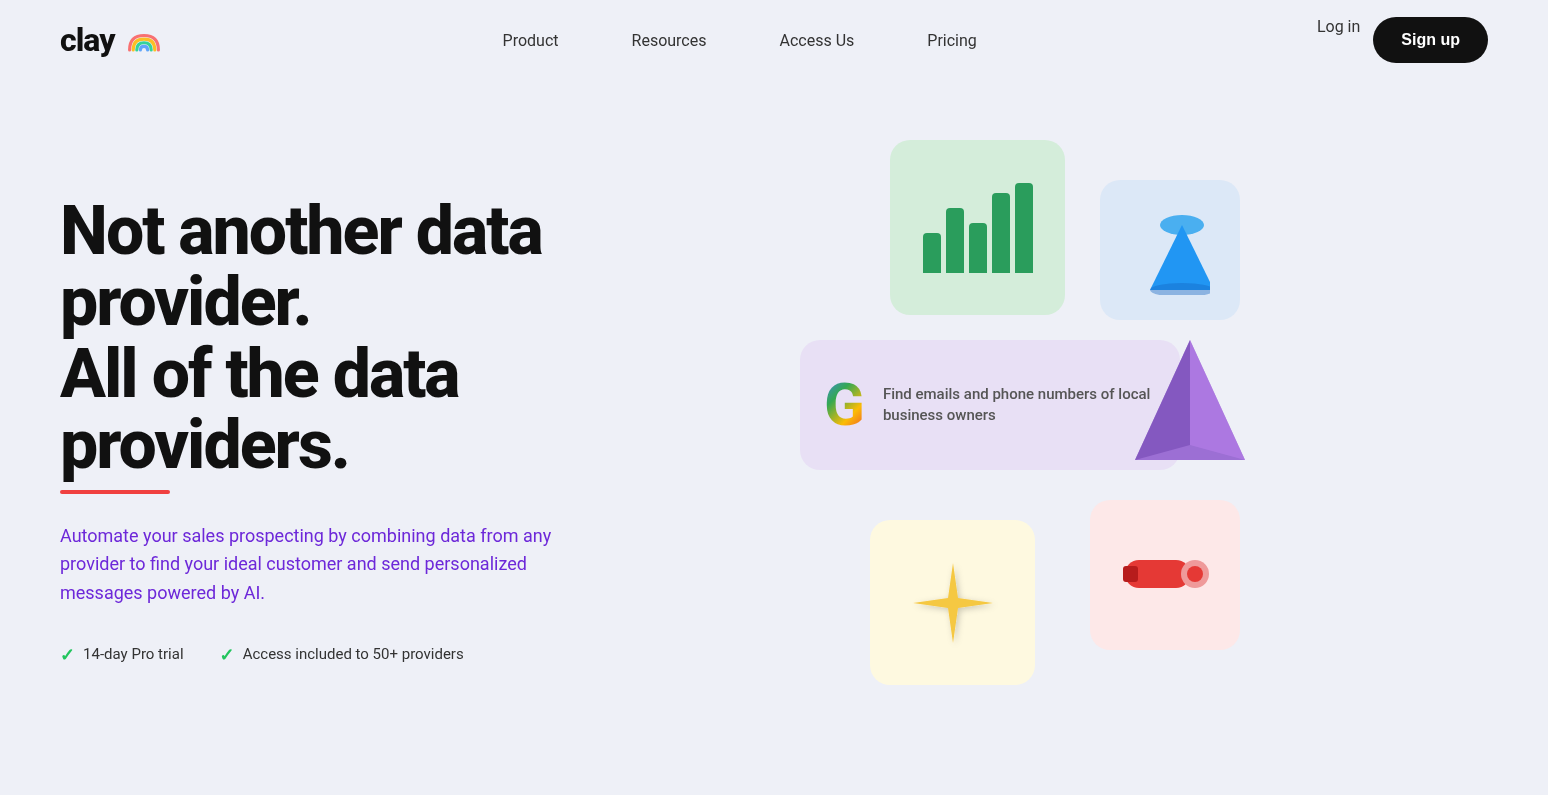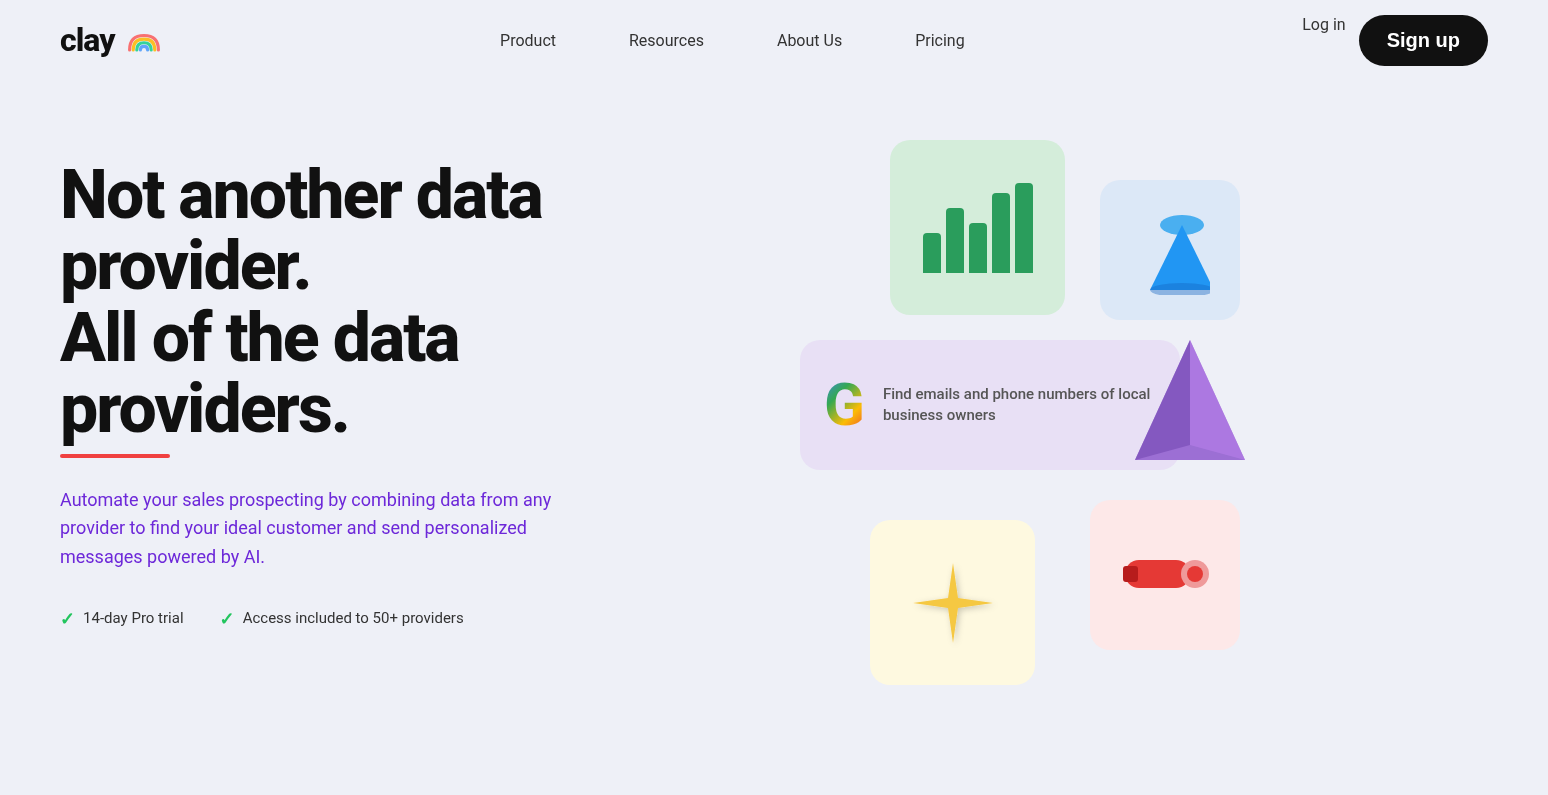--- a/index.html
+++ b/index.html
@@ -58,21 +58,21 @@
       cursor: pointer;
       text-decoration: none;
       font-weight: 400;
     }
     .nav-signup {
       background: #111;
       color: #fff;
       border: none;
       border-radius: 50px;
       padding: 14px 28px;
-      font-size: 20px;
+      font-size: 16px;
       font-weight: 600;
       cursor: pointer;
     }
 
     
     .hero {
       display: flex;
       align-items: flex-start;
       padding: 40px 60px 0 60px;
       position: relative;
@@ -82,20 +82,21 @@
       flex: 0 0 650px;
       padding-top: 40px;
     }
     .hero-title {
       font-size: 68px;
       font-weight: 800;
       line-height: 1.05;
       color: #111;
       letter-spacing: -2px;
       margin-bottom: 8px;
+      margin-top: 36px;
     }
     .hero-underline {
       width: 110px;
       height: 4px;
       background: #f04040;
       border-radius: 2px;
       margin-bottom: 28px;
       margin-top: 2px;
     }
     .hero-subtitle {
@@ -255,21 +256,21 @@
       <path d="M4 26 Q4 10 20 10 Q36 10 36 26" stroke="#F87171" stroke-width="3.5" fill="none" stroke-linecap="round"></path>
       <path d="M8 26 Q8 14 20 14 Q32 14 32 26" stroke="#FBBF24" stroke-width="3.5" fill="none" stroke-linecap="round"></path>
       <path d="M12 26 Q12 18 20 18 Q28 18 28 26" stroke="#34D399" stroke-width="3.5" fill="none" stroke-linecap="round"></path>
       <path d="M16 26 Q16 22 20 22 Q24 22 24 26" stroke="#60A5FA" stroke-width="3.5" fill="none" stroke-linecap="round"></path>
     </svg>
   </a>
 
   <ul class="nav-links">
     <li><a href="#">Product</a></li>
     <li><a href="#">Resources</a></li>
-    <li><a href="#">About Us</a></li>
+    <li><a href="#">Access Us</a></li>
     <li><a href="#">Pricing</a></li>
   </ul>
 
   <div class="nav-actions">
     <a class="nav-login" href="#">Log in</a>
     <button class="nav-signup">Sign up</button>
   </div>
 </nav>
 
 <section class="hero">

